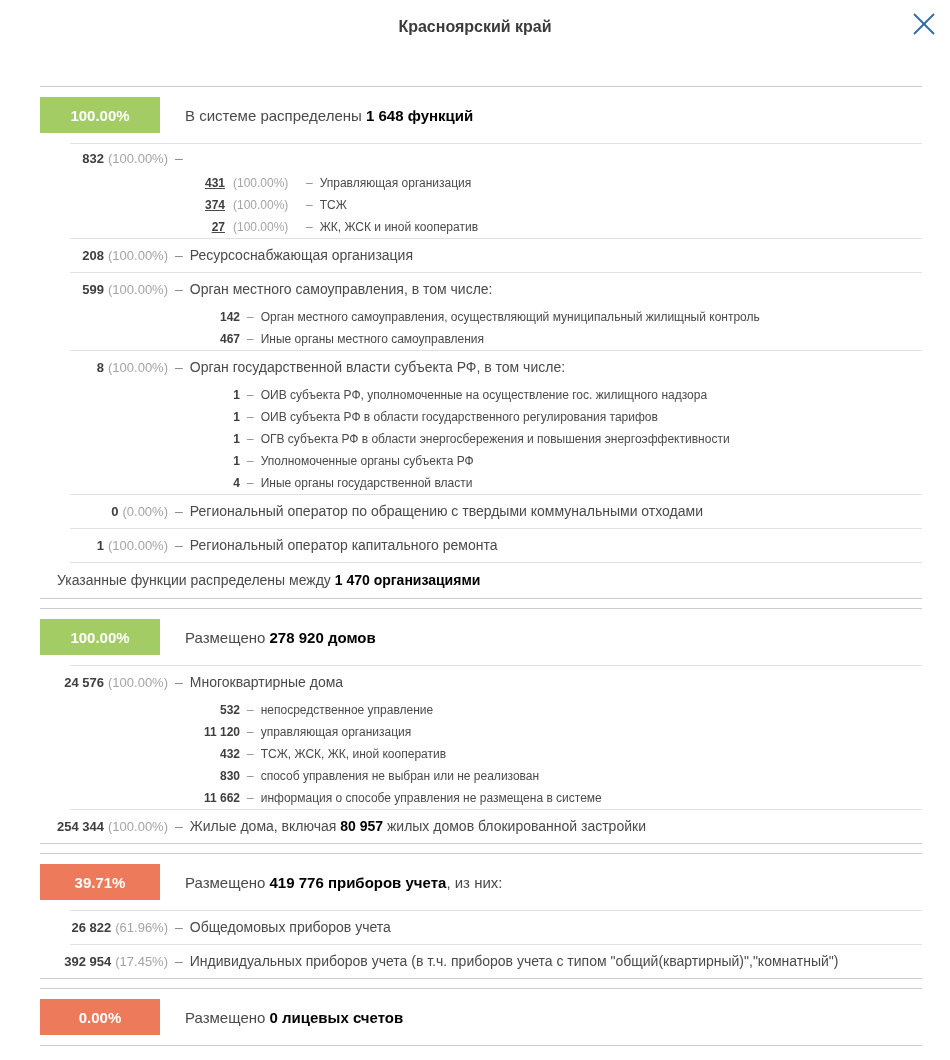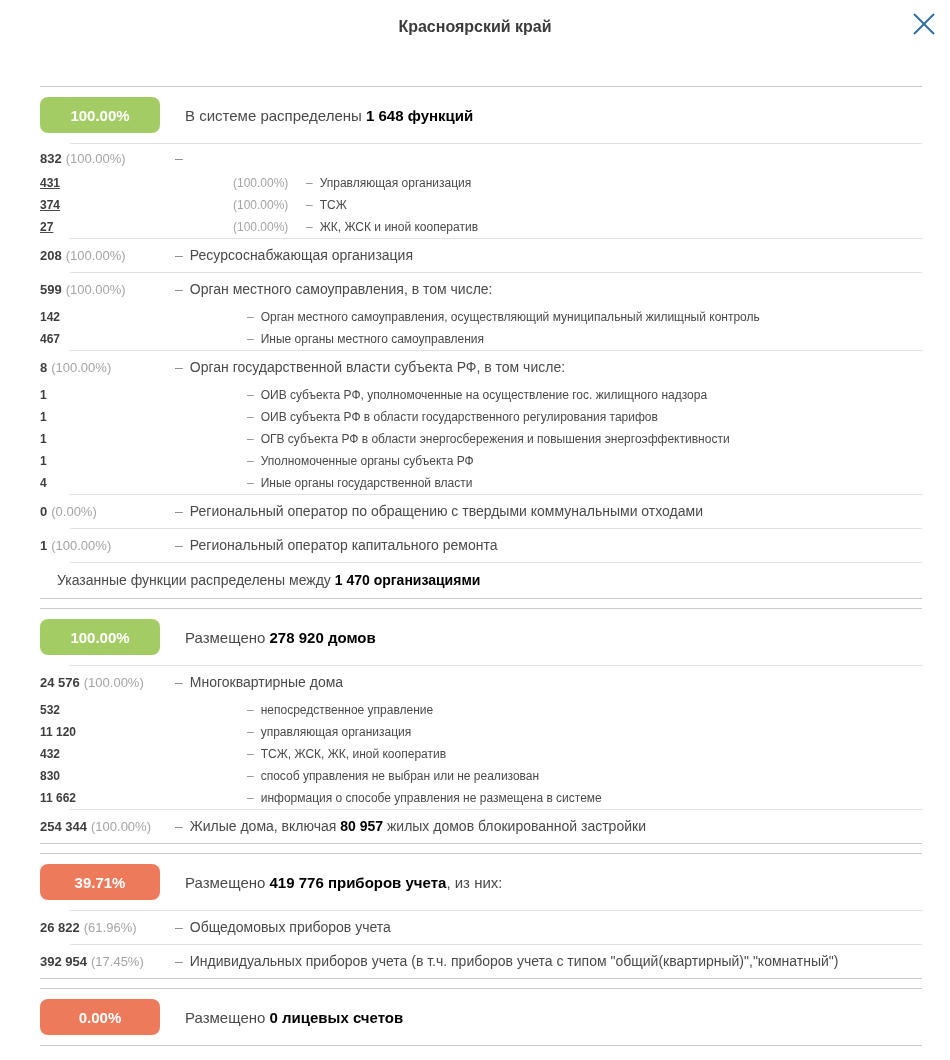--- a/index.html
+++ b/index.html
@@ -9,32 +9,32 @@
   }
   .modal { width:950px; min-height:1060px; display:flex; flex-direction:column; position:relative; }
 
   .modal-header { position:relative; padding:18px 0 6px; }
   .page-title { margin:0; text-align:center; font-size:16px; font-weight:bold; color:#3b3b3b; }
   .close-btn { position:absolute; top:10px; right:12px; width:28px; height:28px; cursor:pointer; }
 
   .sections { margin-top:44px; padding:0 28px 0 40px; }
   .section { border-top:1px solid #cbcbcb; border-bottom:1px solid #cbcbcb; margin-bottom:9px; }
   .badge-row { display:flex; align-items:center; padding:10px 0; }
-  .badge { width:120px; height:36px; border-radius:8px; color:#fff; font-weight:bold; font-size:15px;
+  .badge { width:120px; height:36px; border-radius:0; color:#fff; font-weight:bold; font-size:15px;
            display:flex; align-items:center; justify-content:center; flex:none; }
   .badge.good { background:var(--green,#a3cd64); }
   .badge.bad  { background:var(--orange,#ee7a5c); }
   .badge-label { margin-left:25px; font-size:15px; color:#4a4a4a; }
   b { font-weight:bold; color:#000000; }
 
   .divider { border-top:1px solid #e1e1e1; margin-left:30px; }
   .row { display:flex; align-items:baseline; }
   .row.l1 { padding:6px 0; font-size:14px; }
   .row.l2, .row.l2p { padding:2px 0; font-size:12px; }
-  .numcol { flex:none; white-space:nowrap; }
+  .numcol { flex:none; text-align:right; white-space:nowrap; }
   .num { font-weight:bold; color:#3e3e3e; }
   .l1 .numcol { width:128px; }
   .l1 .num, .l1 .pct-in { font-size:13px; }
   .l2p .numcol { width:185px;text-decoration:underline; }
   .l2 .numcol { width:200px; }
   .pct { color:#a4a4a4; font-weight:normal; }
   .pct-in { margin-left:4px; }
   .pct-out { flex:none; width:74px; padding-left:8px; color:#a4a4a4; }
   .dash { flex:none; padding:0 7px; color:#8d8d8d; }
   .label { flex:1; line-height:1.5; color:#4a4a4a; }

